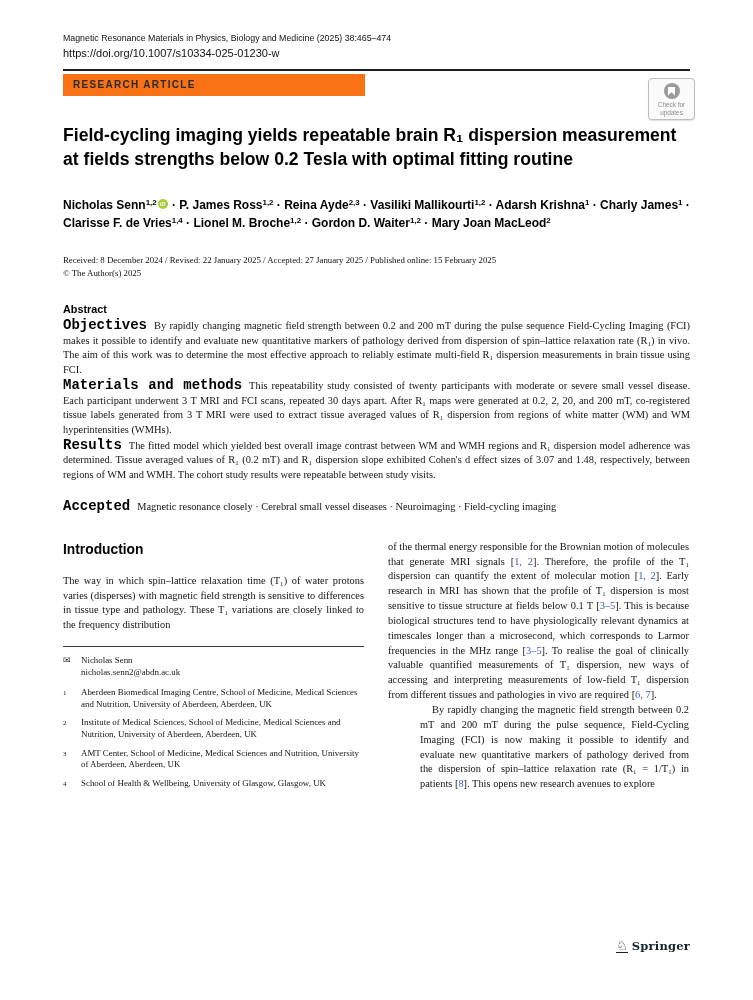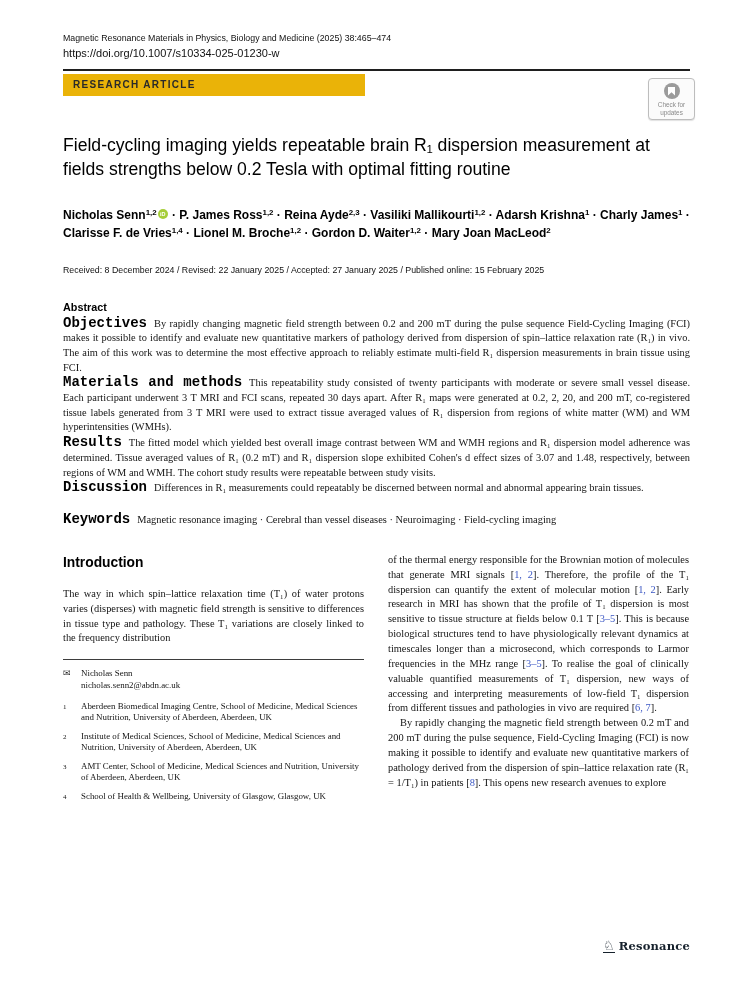--- a/index.html
+++ b/index.html
@@ -14,21 +14,21 @@
     overflow:hidden;
   }
 
   .jline { font-family:"Liberation Sans","DejaVu Sans",sans-serif; font-size:8.8px; line-height:11px; color:#111; }
   .doi   { font-family:"Liberation Sans","DejaVu Sans",sans-serif; font-size:11px; line-height:11px; color:#111; margin-top:4px; }
   .toprule { border:none; border-top:2.5px solid #1f1f1f; margin-top:10px; }
 
   .badge-row { position:relative; margin-top:3px; height:22px; }
   .type-badge {
     display:inline-block; width:302px; height:22px;
-    background:#eab308; color:#2a2a2a;
+    background:#f97316; color:#2a2a2a;
     font-family:"Liberation Sans","DejaVu Sans",sans-serif;
     font-size:10px; font-weight:700; letter-spacing:1.3px;
     line-height:22px; padding-left:10px;
   }
   .check-badge {
     position:absolute; right:-5px; top:4px;
     width:47px; padding:4px 2px 3px 2px;
     border:1px solid #bdbdbd; border-radius:4px;
     background:#fbfbfb; text-align:center;
     box-shadow:0 1px 1px rgba(0,0,0,.12);
@@ -39,55 +39,55 @@
     background:#9b9b9b; margin:0 auto 2px auto;
     display:flex; align-items:center; justify-content:center;
   }
   .check-bookmark {
     width:7px; height:9px; background:#ffffff;
     clip-path:polygon(0 0,100% 0,100% 100%,50% 65%,0 100%);
   }
   .check-text { font-family:"Liberation Sans","DejaVu Sans",sans-serif; font-size:6.4px; line-height:7.6px; color:#8a8a8a; }
 
   .title {
-    margin-top:38px; max-width:632px;
+    margin-top:28px; max-width:632px;
     font-family:"Liberation Sans","DejaVu Sans",sans-serif;
-    font-size:17.6px; line-height:23.5px; font-weight:400; color:#000;
+    font-size:17.6px; line-height:23.5px; font-weight:700; color:#000;
   }
   .authors {
     margin-top:26px; max-width:630px;
     font-family:"Liberation Sans","DejaVu Sans",sans-serif;
     font-size:12px; line-height:16px; font-weight:700; color:#000;
   }
   .sup { font-size:66%; position:relative; top:-0.45em; }
   .orcid {
     display:inline-block; width:10px; height:10px; border-radius:50%;
     background:#a6ce39; position:relative; top:-3px; margin:0 1px;
     text-align:center; cursor:pointer;
   }
   .orcid::after {
     content:"iD"; color:#fff; font-family:"Liberation Sans","DejaVu Sans",sans-serif;
     font-size:5.5px; font-weight:700; line-height:10px; display:block;
   }
   .cite { color:#3a56c4; cursor:pointer; }
 
-  .dates { margin-top:21px; font-family:Liberation Sans, sans-serif; font-size:8.8px; line-height:12.5px; color:#111; }
+  .dates { margin-top:21px; font-family:Liberation Serif, serif; font-size:8.8px; line-height:12.5px; color:#111; }
 
   .abstract-h { margin-top:24px; font-family:"Liberation Sans","DejaVu Sans",sans-serif; font-size:10.8px; font-weight:700; color:#000; }
   .abstract { margin-top:3px; max-width:627px; font-size:10.4px; line-height:14.7px; text-align:justify; color:#141414; }
   .ab-label { font-family:Liberation Mono, monospace; font-size:14px; font-weight:700; color:#000; margin-right:7px; }
 
   .keywords { margin-top:15px; font-size:10.4px; color:#141414; }
 
   .columns { margin-top:26px; display:flex; gap:24px; }
   .col { width:301px; }
   .intro-h { font-family:"Liberation Sans","DejaVu Sans",sans-serif; font-size:13.8px; font-weight:700; color:#000; margin-top:2px; }
   .bodytext { margin-top:17px; font-size:10.4px; line-height:14.85px; text-align:justify; color:#141414; }
   .bodytext2 { font-size:10.4px; line-height:14.85px; text-align:justify; color:#141414; }
-  .indent { text-indent:12px; }
+  .indent { text-indent:12px;margin-left:32px; }
 
   .fn-rule { border:none; border-top:1px solid #3d3d3d; margin-top:13px; }
   .fns { margin-top:8px; font-size:8.9px; line-height:11.6px; color:#141414; }
   .corr { display:flex; gap:7px; margin-bottom:9px; }
   .env { flex:0 0 11px; font-size:9px; line-height:11.6px; color:#222; }
   .corr-email { cursor:pointer; }
   .affil { display:flex; gap:8px; margin-bottom:7px; }
   .affil-num { flex:0 0 10px; font-size:7px; line-height:10px; position:relative; top:1px; }
   .affil-text { flex:1; }
 
@@ -118,32 +118,32 @@
       <div class="check-text">updates</div>
     </div>
   </div>
 
   <h1 class="title">Field-cycling imaging yields repeatable brain R₁ dispersion measurement at fields strengths below 0.2 Tesla with optimal fitting routine</h1>
 
   <div class="authors"><span>Nicholas Senn</span><span class="sup">1,2</span><span class="orcid"></span><span> · P. James Ross</span><span class="sup">1,2</span><span> · Reina Ayde</span><span class="sup">2,3</span><span> · Vasiliki Mallikourti</span><span class="sup">1,2</span><span> · Adarsh Krishna</span><span class="sup">1</span><span> · Charly James</span><span class="sup">1</span><span> · Clarisse F. de Vries</span><span class="sup">1,4</span><span> · Lionel M. Broche</span><span class="sup">1,2</span><span> · Gordon D. Waiter</span><span class="sup">1,2</span><span> · Mary Joan MacLeod</span><span class="sup">2</span></div>
 
   <div class="dates">
     <div>Received: 8 December 2024 / Revised: 22 January 2025 / Accepted: 27 January 2025 / Published online: 15 February 2025</div>
+    <div>© The Author(s) 2025</div>
   </div>
 
   <div class="abstract-h">Abstract</div>
   <div class="abstract">
     <div><span class="ab-label">Objectives</span><span>By rapidly changing magnetic field strength between 0.2 and 200 mT during the pulse sequence Field-Cycling Imaging (FCI) makes it possible to identify and evaluate new quantitative markers of pathology derived from dispersion of spin–lattice relaxation rate (R₁) in vivo. The aim of this work was to determine the most effective approach to reliably estimate multi-field R₁ dispersion measurements in brain tissue using FCI.</span></div>
     <div><span class="ab-label">Materials and methods</span><span>This repeatability study consisted of twenty participants with moderate or severe small vessel disease. Each participant underwent 3 T MRI and FCI scans, repeated 30 days apart. After R₁ maps were generated at 0.2, 2, 20, and 200 mT, co-registered tissue labels generated from 3 T MRI were used to extract tissue averaged values of R₁ dispersion from regions of white matter (WM) and WM hyperintensities (WMHs).</span></div>
     <div><span class="ab-label">Results</span><span>The fitted model which yielded best overall image contrast between WM and WMH regions and R₁ dispersion model adherence was determined. Tissue averaged values of R₁ (0.2 mT) and R₁ dispersion slope exhibited Cohen's d effect sizes of 3.07 and 1.48, respectively, between regions of WM and WMH. The cohort study results were repeatable between study visits.</span></div>
-    <div><span class="ab-label">Discussion</span><span>Differences in R₁ measurements could repeatably be discerned between normal and abnormal appearing brain tissues.</span></div>
   </div>
 
   <div class="keywords">
-    <span class="ab-label">Keywords</span><span>Magnetic resonance imaging · Cerebral than vessel diseases · Neuroimaging · Field-cycling imaging</span>
+    <span class="ab-label">Accepted</span><span>Magnetic resonance closely · Cerebral small vessel diseases · Neuroimaging · Field-cycling imaging</span>
   </div>
 
   <div class="columns">
     <div class="col">
       <h2 class="intro-h">Introduction</h2>
       <p class="bodytext">The way in which spin–lattice relaxation time (T₁) of water protons varies (disperses) with magnetic field strength is sensitive to differences in tissue type and pathology. These T₁ variations are closely linked to the frequency distribution</p>
 
       <hr class="fn-rule">
       <div class="fns">
         <div class="corr">
@@ -173,16 +173,16 @@
     </div>
 
     <div class="col">
       <p class="bodytext2"><span>of the thermal energy responsible for the Brownian motion of molecules that generate MRI signals [</span><span class="cite">1, 2</span><span>]. Therefore, the profile of the T₁ dispersion can quantify the extent of molecular motion [</span><span class="cite">1, 2</span><span>]. Early research in MRI has shown that the profile of T₁ dispersion is most sensitive to tissue structure at fields below 0.1 T [</span><span class="cite">3–5</span><span>]. This is because biological structures tend to have physiologically relevant dynamics at timescales longer than a microsecond, which corresponds to Larmor frequencies in the MHz range [</span><span class="cite">3–5</span><span>]. To realise the goal of clinically valuable quantified measurements of T₁ dispersion, new ways of accessing and interpreting measurements of low-field T₁ dispersion from different tissues and pathologies in vivo are required [</span><span class="cite">6, 7</span><span>].</span></p>
       <p class="bodytext2 indent"><span>By rapidly changing the magnetic field strength between 0.2 mT and 200 mT during the pulse sequence, Field-Cycling Imaging (FCI) is now making it possible to identify and evaluate new quantitative markers of pathology derived from the dispersion of spin–lattice relaxation rate (R₁ = 1/T₁) in patients [</span><span class="cite">8</span><span>]. This opens new research avenues to explore</span></p>
     </div>
   </div>
 
   <div class="springer">
     <span class="springer-horse">♘</span>
-    <span class="springer-word">Resonance</span>
+    <span class="springer-word">Springer</span>
   </div>
 
 </div>
 
 </body></html>

